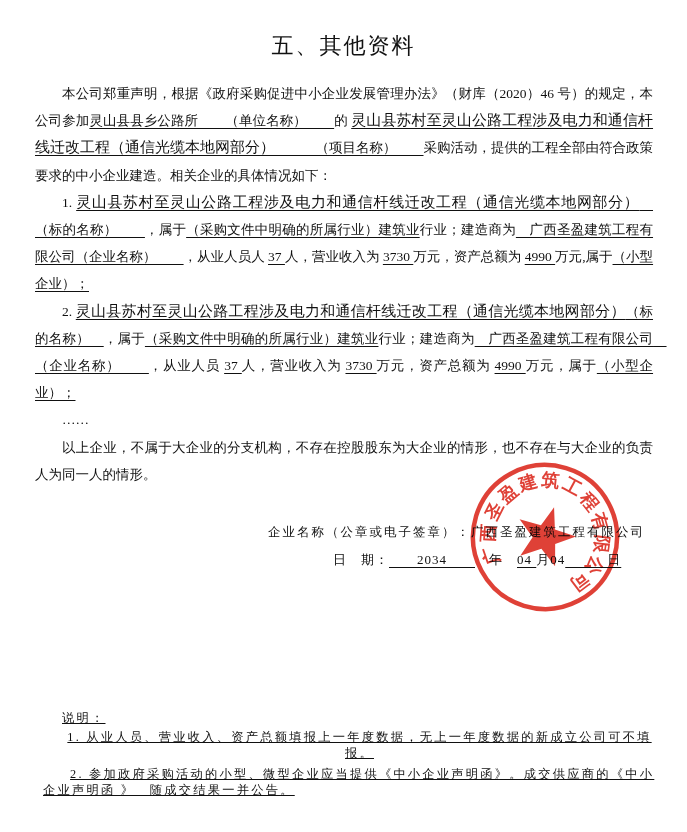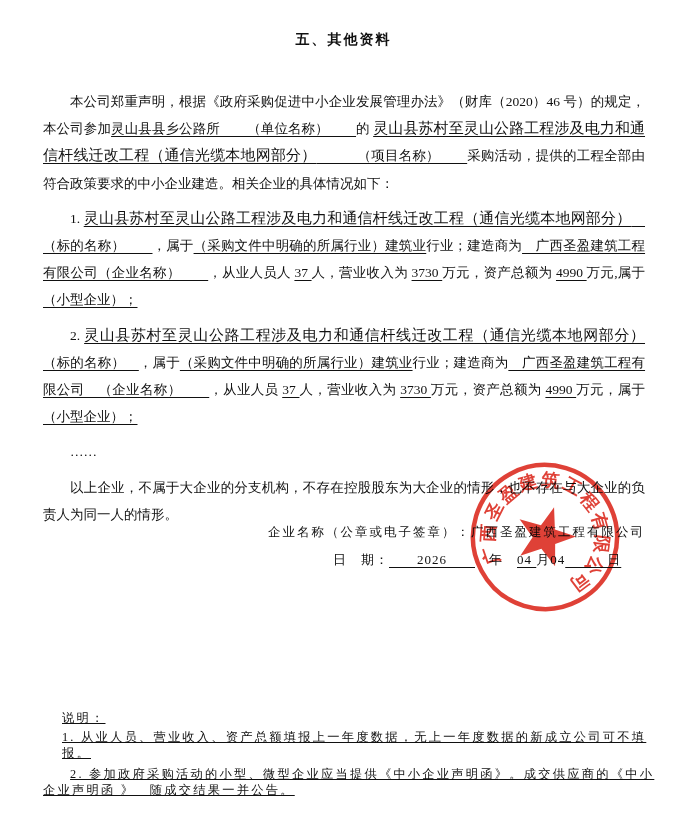--- a/index.html
+++ b/index.html
@@ -7,69 +7,69 @@
     position:relative;
     width:687px;height:832px;
     background:#ffffff;
     font-family:"Liberation Serif","DejaVu Serif",serif;
     color:#111;
     overflow:hidden;
   }
   .title{
     position:absolute;top:31px;left:0;right:0;
     text-align:center;
-    font-size:14px;font-weight:bold;letter-spacing:2px;
+    font-size:22px;font-weight:normal;letter-spacing:2px;
   }
   .doc{
     position:absolute;left:35px;top:80px;width:618px;
     font-size:13.5px;line-height:27.2px;
     text-align:justify;
   }
-  .doc p{margin:8px;text-indent:2em;}
+  .doc p{margin:0;text-indent:2em;}
   .u{text-decoration:underline;text-underline-offset:3px;}
   .b{font-size:15px;}
   .sig1{
     position:absolute;left:268px;top:524px;
     font-size:12.5px;letter-spacing:2px;white-space:nowrap;
   }
   .sig2{
     position:absolute;left:333px;top:551px;
     font-size:13px;letter-spacing:1px;white-space:nowrap;
   }
   .seal{
     position:absolute;left:467px;top:459px;width:156px;height:156px;
     mix-blend-mode:multiply;opacity:.92;
     font-family:"Liberation Serif","DejaVu Serif",serif;
   }
   .notes{
     position:absolute;left:35px;top:710px;width:622px;
     font-size:12.3px;letter-spacing:2.2px;line-height:16px;text-decoration:underline;
   }
   .notes-title{margin:0 0 3px 27px;}
-  .n1{margin:0 0 0 27px;}
+  .n1{margin:0 0 0 27px;text-align:center;}
   .n2{margin:5px 0 0 8px;text-indent:2.2em;}
 </style>
 </head>
 <body>
 
 <div class="page">
 
   <div class="title">五、其他资料</div>
 
   <div class="doc" id="doc-body">
       <p><span>本公司郑重声明，根据《政府采购促进中小企业发展管理办法》（财库（2020）46 号）的规定，本公司参加</span><span class="u">灵山县县乡公路所　　（单位名称）　　</span><span>的 </span><span class="u b">灵山县苏村至灵山公路工程涉及电力和通信杆线迁改工程（通信光缆本地网部分）</span><span class="u">　　　（项目名称）　　</span><span>采购活动，提供的工程全部由符合政策要求的中小企业建造。相关企业的具体情况如下：</span></p>
       <p><span>1. </span><span class="u b">灵山县苏村至灵山公路工程涉及电力和通信杆线迁改工程（通信光缆本地网部分）</span><span class="u">　（标的名称）　　</span><span>，属于</span><span class="u">（采购文件中明确的所属行业）建筑业</span><span>行业；建造商为</span><span class="u">　广西圣盈建筑工程有限公司（企业名称）　　</span><span>，从业人员人 </span><span class="u">37 </span><span>人，营业收入为 </span><span class="u">3730 </span><span>万元，资产总额为 </span><span class="u">4990 </span><span>万元,属于</span><span class="u">（小型企业）；</span></p>
       <p><span>2. </span><span class="u b">灵山县苏村至灵山公路工程涉及电力和通信杆线迁改工程（通信光缆本地网部分）</span><span class="u">（标的名称）　</span><span>，属于</span><span class="u">（采购文件中明确的所属行业）建筑业</span><span>行业；建造商为</span><span class="u">　广西圣盈建筑工程有限公司　（企业名称）　　</span><span>，从业人员 </span><span class="u">37 </span><span>人，营业收入为 </span><span class="u">3730 </span><span>万元，资产总额为 </span><span class="u">4990 </span><span>万元，属于</span><span class="u">（小型企业）；</span></p>
       <p><span>……</span></p>
       <p><span>以上企业，不属于大企业的分支机构，不存在控股股东为大企业的情形，也不存在与大企业的负责人为同一人的情形。</span></p>
     </div>
 
   <div class="sig1"><span>企业名称（公章或电子签章）：</span><span>广西圣盈建筑工程有限公司</span></div>
 
-  <div class="sig2" id="date-line"><span>日　期：</span><span class="u">　　2026　　</span><span>　年　</span><span class="u">04 </span><span>月04</span><span class="u">　　　日</span></div>
+  <div class="sig2" id="date-line"><span>日　期：</span><span class="u">　　2034　　</span><span>　年　</span><span class="u">04 </span><span>月04</span><span class="u">　　　日</span></div>
 
   <svg class="seal" id="seal-svg" aria-hidden="true" viewBox="0 0 156 156">
       <g transform="rotate(17 78 78)">
         <circle cx="78" cy="78" r="72" fill="none" stroke="#dd3126" stroke-width="4.5"></circle>
         <polygon points="78.0,47.0 85.3,68.0 107.5,68.4 89.8,81.8 96.2,103.1 78.0,90.4 59.8,103.1 66.2,81.8 48.5,68.4 70.7,68.0" fill="#dd3126"></polygon>
         <text x="78" y="27" text-anchor="middle" font-size="18" font-weight="bold" fill="#dd3126" transform="rotate(-126 78 78)">广</text>
         <text x="78" y="27" text-anchor="middle" font-size="18" font-weight="bold" fill="#dd3126" transform="rotate(-103.0909090909091 78 78)">西</text>
         <text x="78" y="27" text-anchor="middle" font-size="18" font-weight="bold" fill="#dd3126" transform="rotate(-80.18181818181819 78 78)">圣</text>
         <text x="78" y="27" text-anchor="middle" font-size="18" font-weight="bold" fill="#dd3126" transform="rotate(-57.272727272727266 78 78)">盈</text>
         <text x="78" y="27" text-anchor="middle" font-size="18" font-weight="bold" fill="#dd3126" transform="rotate(-34.36363636363636 78 78)">建</text>

